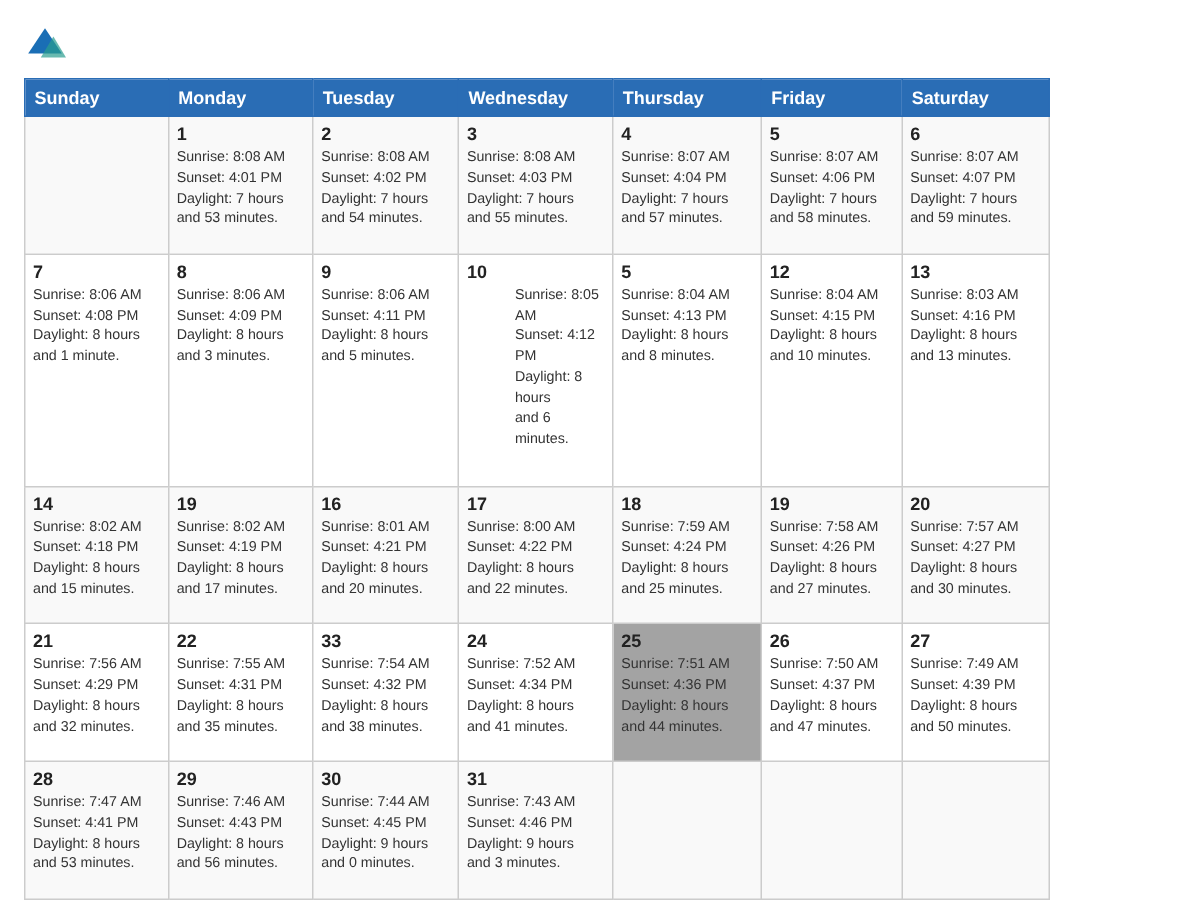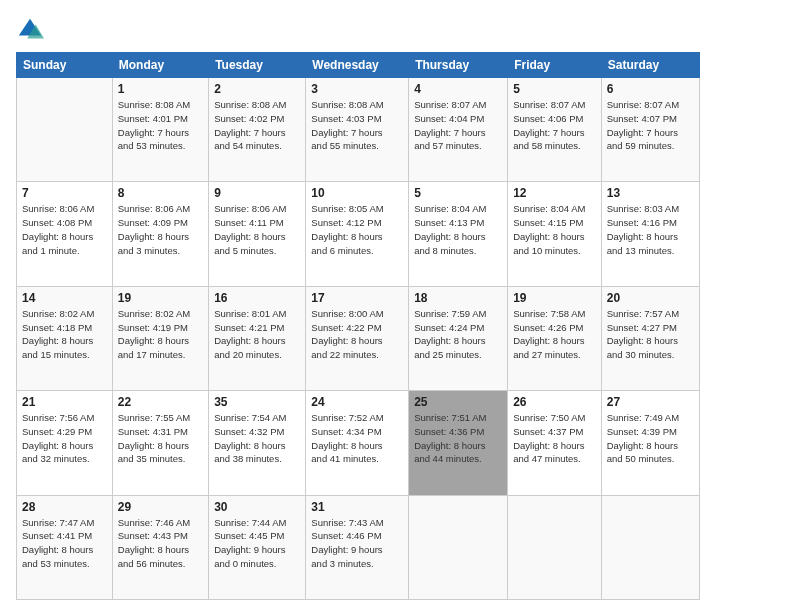--- a/index.html
+++ b/index.html
@@ -192,21 +192,21 @@
           </td>
           <td style="background: rgb(255, 255, 255);">
             <span class="day-num">9</span>
             <div class="day-info" style="white-space: pre-line;">Sunrise: 8:06 AM
 Sunset: 4:11 PM
 Daylight: 8 hours
 and 5 minutes.</div>
           </td>
           <td style="background: rgb(255, 255, 255);">
             <span class="day-num">10</span>
-            <div class="day-info" style="white-space: pre-line;">Sunrise: 8:05 AM
+            <div class="day-info" style="white-space: pre-line; margin-left: 32px;">Sunrise: 8:05 AM
 Sunset: 4:12 PM
 Daylight: 8 hours
 and 6 minutes.</div>
           </td>
           <td style="background: rgb(255, 255, 255);">
             <span class="day-num">5</span>
             <div class="day-info" style="white-space: pre-line;">Sunrise: 8:04 AM
 Sunset: 4:13 PM
 Daylight: 8 hours
 and 8 minutes.</div>
@@ -286,21 +286,21 @@
 and 32 minutes.</div>
           </td>
           <td style="background: rgb(255, 255, 255);">
             <span class="day-num">22</span>
             <div class="day-info" style="white-space: pre-line;">Sunrise: 7:55 AM
 Sunset: 4:31 PM
 Daylight: 8 hours
 and 35 minutes.</div>
           </td>
           <td style="background: rgb(255, 255, 255);">
-            <span class="day-num">35</span>
+            <span class="day-num">33</span>
             <div class="day-info" style="white-space: pre-line;">Sunrise: 7:54 AM
 Sunset: 4:32 PM
 Daylight: 8 hours
 and 38 minutes.</div>
           </td>
           <td style="background: rgb(255, 255, 255);">
             <span class="day-num">24</span>
             <div class="day-info" style="white-space: pre-line;">Sunrise: 7:52 AM
 Sunset: 4:34 PM
 Daylight: 8 hours

